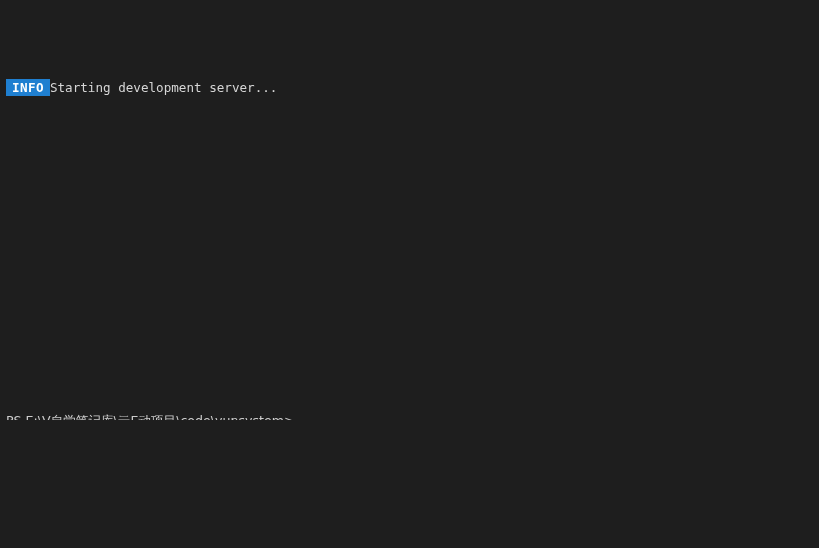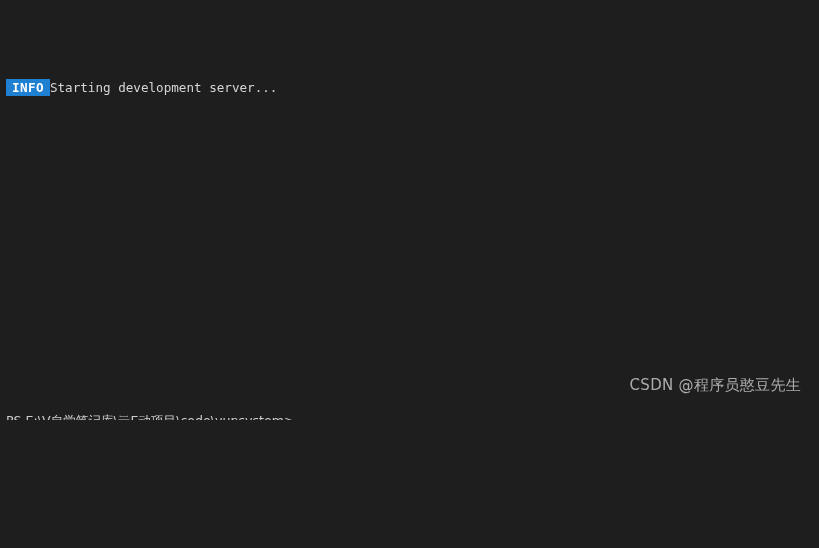--- a/index.html
+++ b/index.html
@@ -149,15 +149,14 @@
   
   
 
   
   
 
   
   <div class="clipped cjk">PS E:\V自学笔记库\云E动项目\code\yunsystem&gt;</div>
 
   
-  <div id="watermark">CSDN @程序员憨豆先生</div>
 
 </div>
 
 </body></html>

